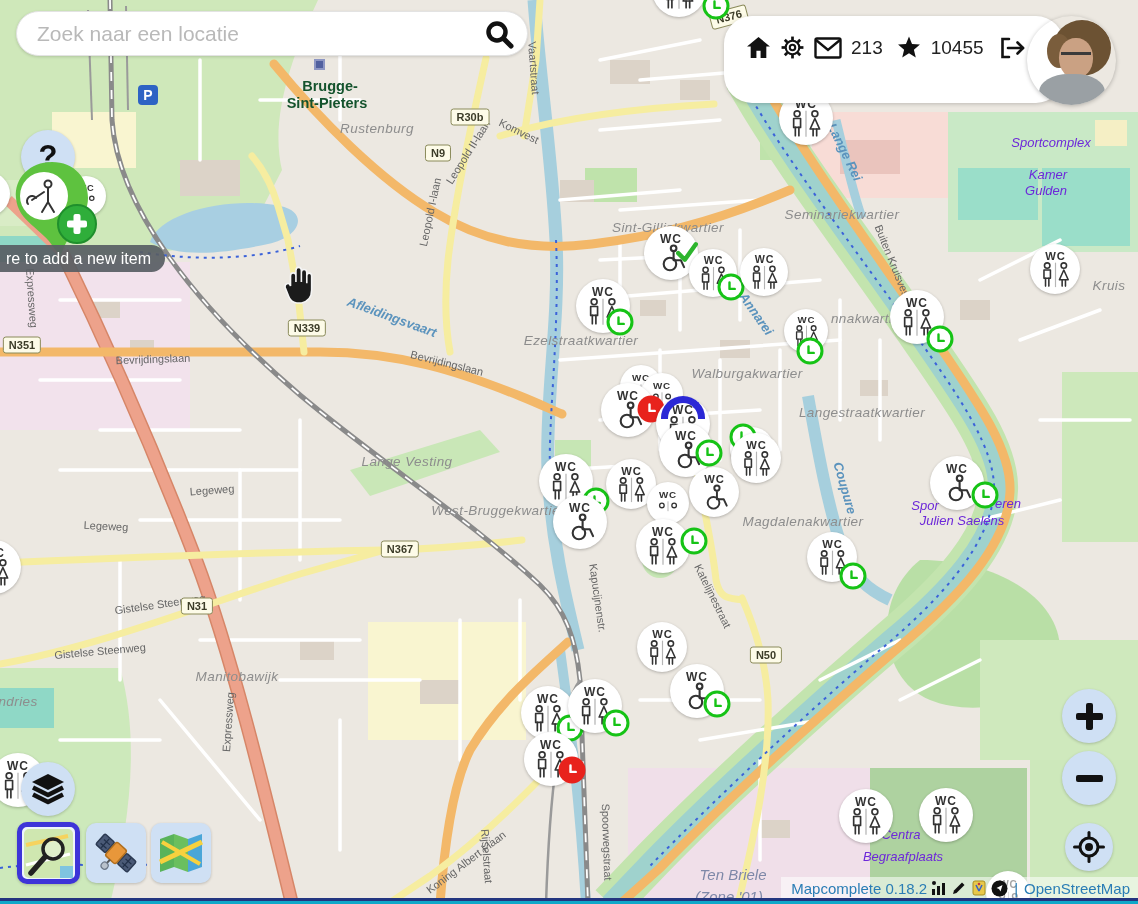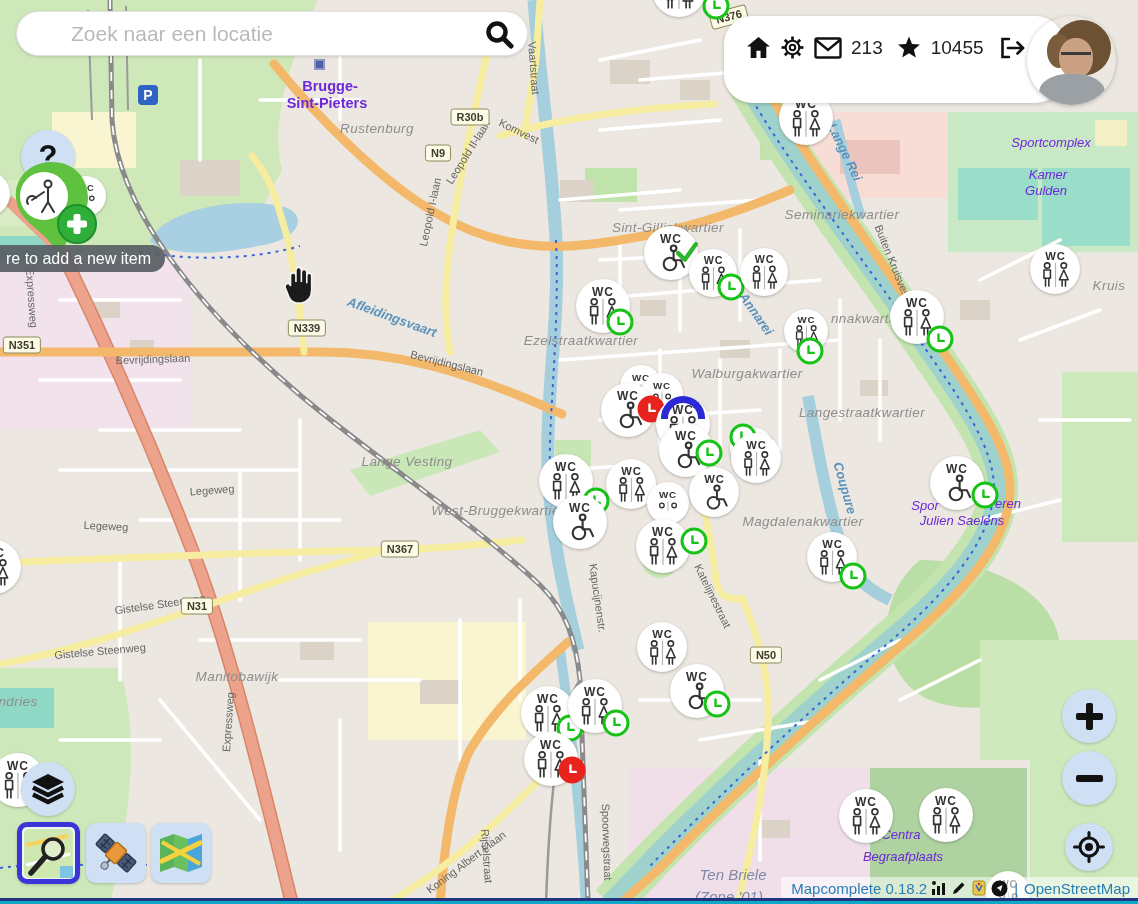--- a/index.html
+++ b/index.html
@@ -6,21 +6,21 @@
   #app{position:relative;width:1138px;height:904px;overflow:hidden;
        font-family:"Liberation Sans",sans-serif;}
   #app *{box-sizing:border-box;}
   
   #map-bg{position:absolute;left:0;top:0;}
   #label-layer,#marker-layer,#ui-layer{position:absolute;left:0;top:0;width:100%;height:100%;}
   #label-layer{pointer-events:none;}
   .lbl{position:absolute;white-space:nowrap;transform:translate(-50%,-50%);}
   .lbl.district{font-style:italic;color:#8d8d8d;font-size:13.5px;letter-spacing:.4px;}
   .lbl.district2{font-style:italic;color:#7e88a8;font-size:15px;}
-  .lbl.town{color:#6d28d9;font-weight:bold;font-size:14.5px;}
+  .lbl.town{color:#14532d;font-weight:bold;font-size:14.5px;}
   .lbl.green{font-style:italic;color:#6d28d9;font-size:13px;}
   .lbl.water{font-style:italic;color:#5b93bd;font-size:13px;font-weight:bold;}
   .lbl.street{color:#666;font-size:11px;}
   .rbadge{position:absolute;transform:translate(-50%,-50%);background:#fdfbe8;border:1.5px solid #8a8a5a;
           border-radius:3px;color:#3c3c28;font-size:11px;font-weight:bold;padding:1px 5px;line-height:13px;}
   .poi-p{position:absolute;width:20px;height:20px;border-radius:4px;background:#2e63c4;color:#fff;
          font-weight:bold;font-size:14px;text-align:center;line-height:20px;}
   .poi-station{position:absolute;width:11px;height:11px;background:#51609f;border:2px solid #8e97c4;}
   
   .marker{position:absolute;background:#fff;border-radius:50%;display:flex;align-items:center;justify-content:center;
@@ -29,21 +29,21 @@
          transform:translate(-50%,-50%);}
   .badge.g{background:#fff;border:3.5px solid var(--open);}
   .badge.r{background:var(--closed);}
   .badge.c{background:transparent;width:22px;height:22px;}
   .sel-arc{position:absolute;width:44px;height:23px;border:7px solid #2b28d6;border-bottom:none;
            border-radius:44px 44px 0 0;}
   
   .search{position:absolute;left:16px;top:11px;width:512px;height:45px;background:#fff;border:1px solid #e3e3e3;
           border-radius:23px;display:flex;align-items:center;padding:0 12px 0 18px;box-shadow:0 1px 3px rgba(0,0,0,.15);}
   .search input{flex:1;border:none;outline:none;font-size:21px;color:#ec4899;background:transparent;
-                font-family:"Liberation Sans",sans-serif;margin-left:34px;}
+                font-family:"Liberation Sans",sans-serif;}
   .search input::placeholder{color:#b9b9b9;}
   .user-panel{position:absolute;left:724px;top:16px;width:340px;height:87px;background:#fff;border-radius:28px;
               box-shadow:0 1px 4px rgba(0,0,0,.2);padding:10px 16px 8px 22px;}
   .up-row1{display:flex;align-items:center;gap:10px;}
   .up-name{font-size:19px;color:#111;}
   .up-badge{background:var(--badge-bg);border-radius:13px;padding:2px 11px;font-size:16px;color:#222;}
   .up-row2{display:flex;align-items:center;gap:9px;margin-top:9px;}
   .up-num{font-size:19px;color:#222;}
   .avatar{position:absolute;left:1027px;top:16px;width:89px;height:89px;border-radius:50%;overflow:hidden;
           background:linear-gradient(150deg,#a9c8d2 0%,#6e9cb0 55%,#477astroke 100%,#3f7490 100%);box-shadow:0 1px 4px rgba(0,0,0,.25);}

